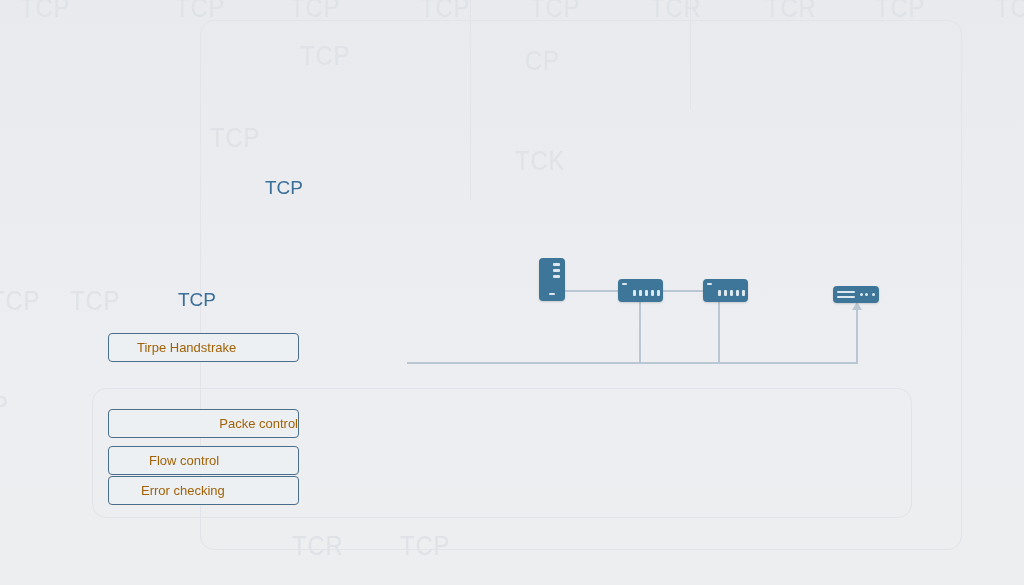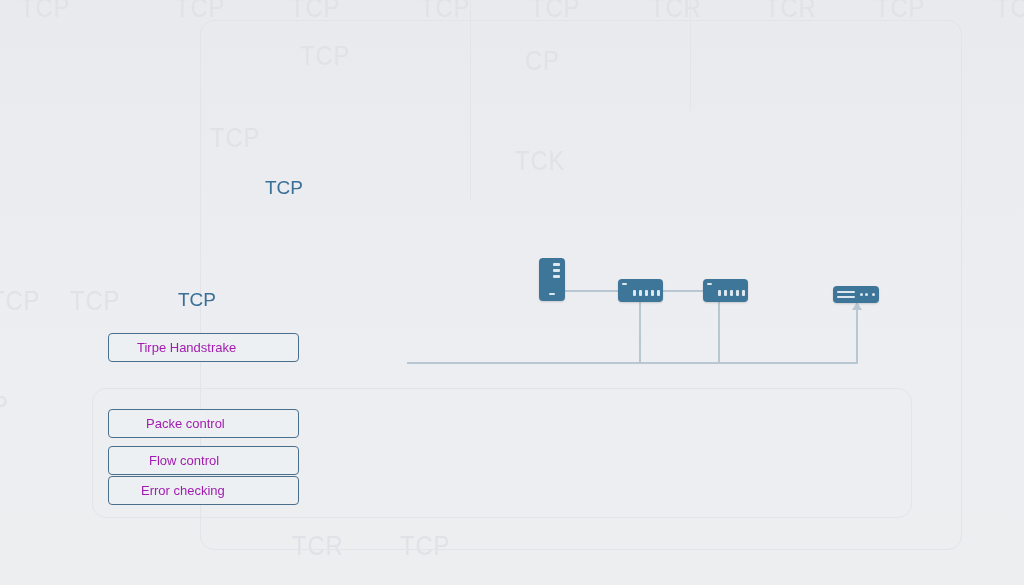--- a/index.html
+++ b/index.html
@@ -18,21 +18,21 @@
     .ghost-frame {
       position:absolute; border:1px solid #e1e4e8; border-radius:14px;
     }
     .ghost-line { position:absolute; background:#e1e4e8; }
     .title {
       position:absolute; color:#3a6f98; font-size:19px;
     }
     .feature {
       position:absolute; left:108px; width:191px; height:29px;
       border:1.5px solid #4a6f8d; border-radius:4px; background:#edf0f3;
-      box-sizing:border-box; font-size:13px; color:#a21caf;
+      box-sizing:border-box; font-size:13px; color:#a16207;
       display:flex; align-items:center;
     }
     .node { position:absolute; background:#3d7699; border-radius:4px; box-shadow:0 1px 2px rgba(0,0,0,0.15); }
     .dot { position:absolute; background:#dce8f0; border-radius:1px; }
     .wire { position:absolute; background:#b9c7d2; }
   </style>
 </head>
 <body>
 
 <div class="canvas">
@@ -60,21 +60,21 @@
   <div class="ghost-frame" style="left:200px;top:20px;width:760px;height:528px;"></div>
   <div class="ghost-line" style="left:470px;top:0;width:1px;height:200px;"></div>
   <div class="ghost-line" style="left:690px;top:0;width:1px;height:110px;"></div>
 
   <div class="title" style="left:265px;top:177px;">TCP</div>
   <div class="title" style="left:178px;top:289px;">TCP</div>
 
   <div class="feature" style="top:333px;padding-left:28px;">
     <span>Tirpe Handstrake</span>
   </div>
-  <div class="feature" style="top:409px;padding-left:37px;">
+  <div class="feature" style="top:409px;padding-left:37px;justify-content:flex-end;">
     <span>Packe control</span>
   </div>
   <div class="feature" style="top:476px;padding-left:32px;">
     <span>Error checking</span>
   </div>
   <div class="feature" style="top:446px;padding-left:40px;">
     <span>Flow control</span>
   </div>
 
   <div class="wire" style="left:564px;top:290px;width:55px;height:2px;"></div>

